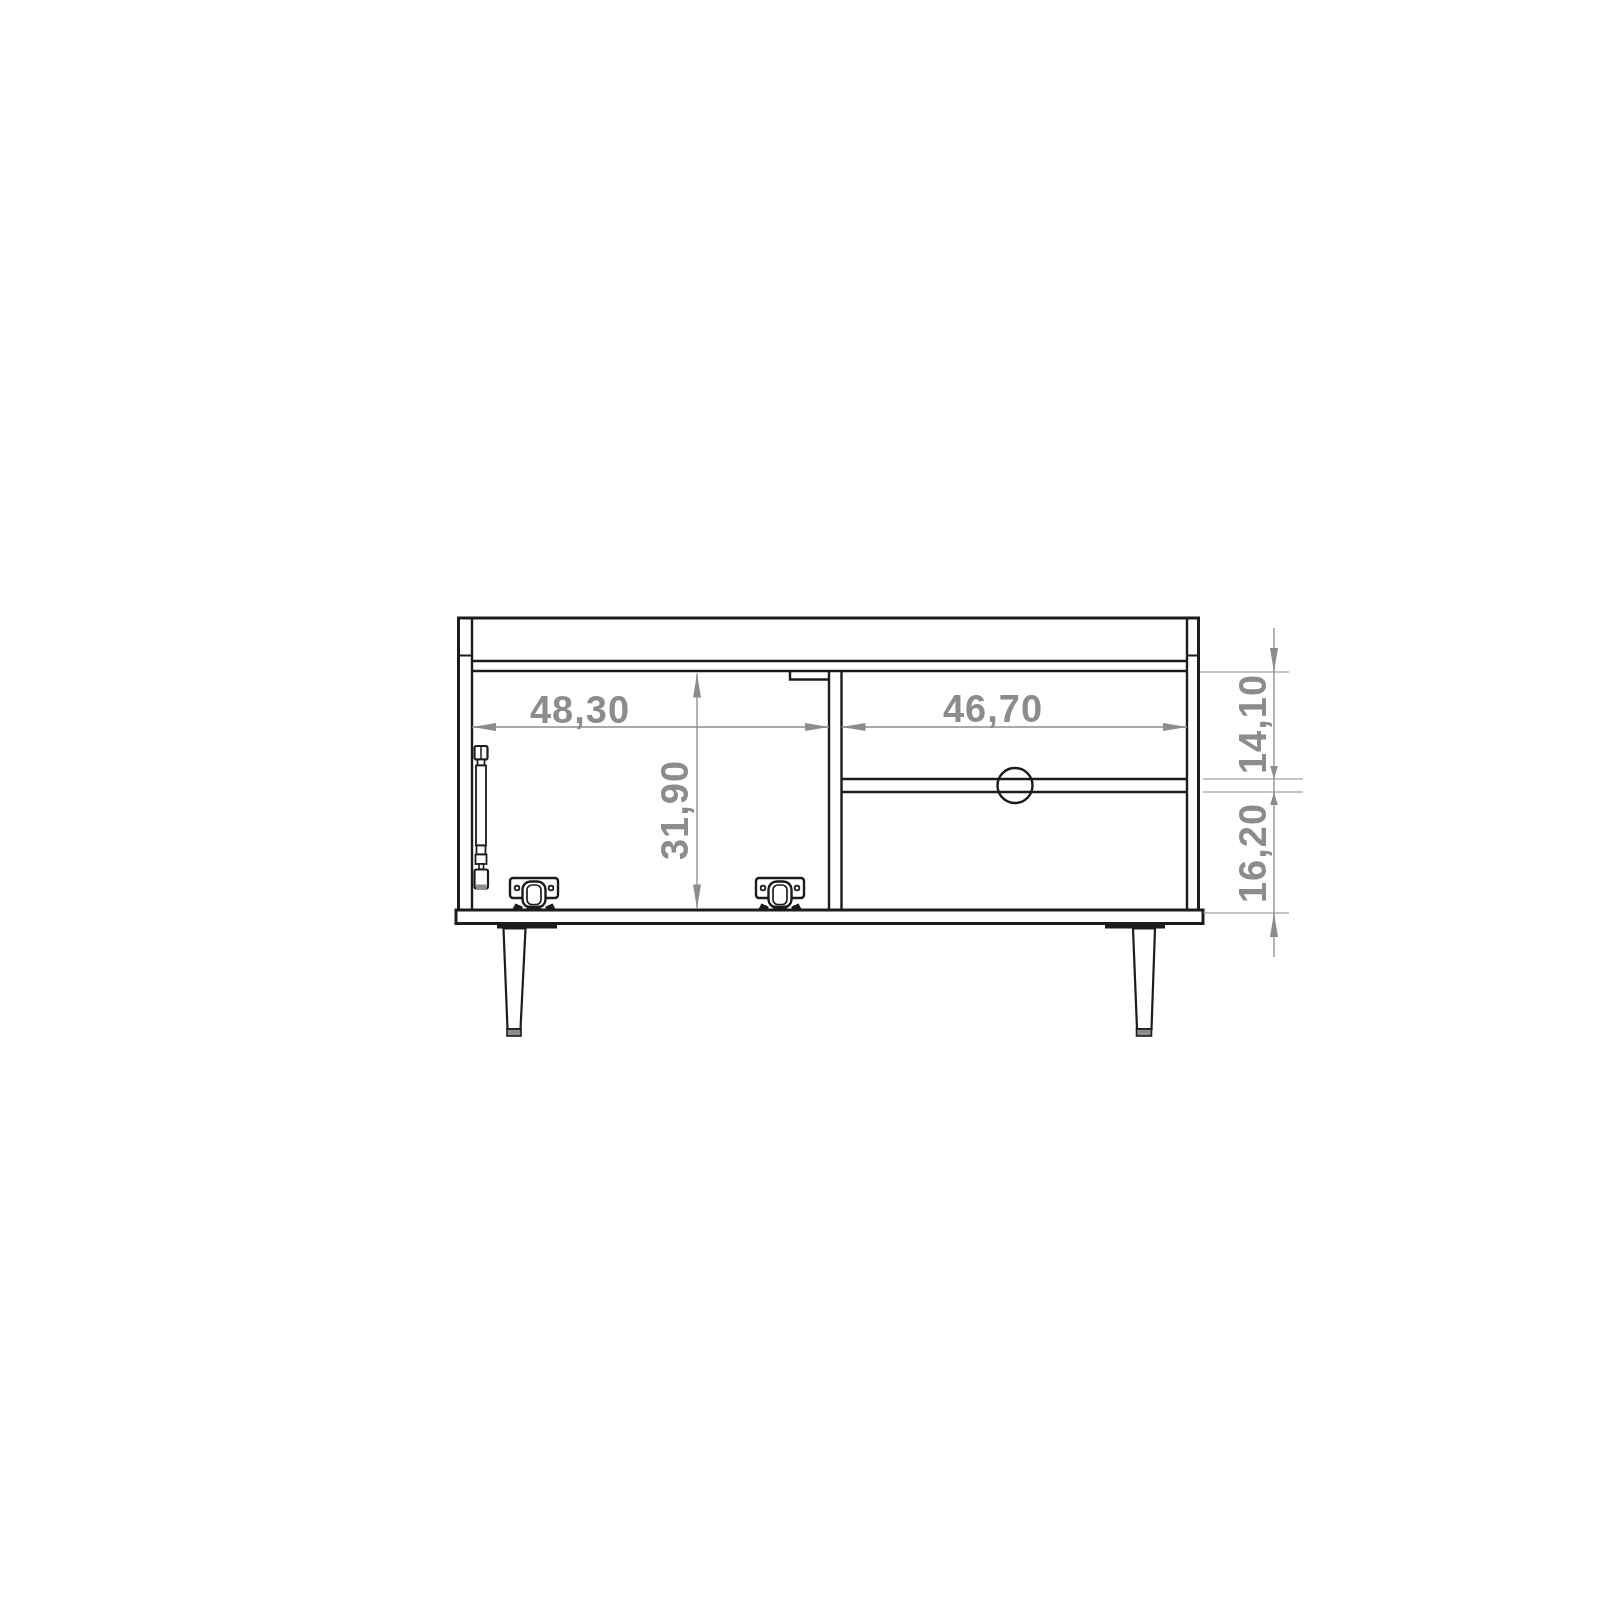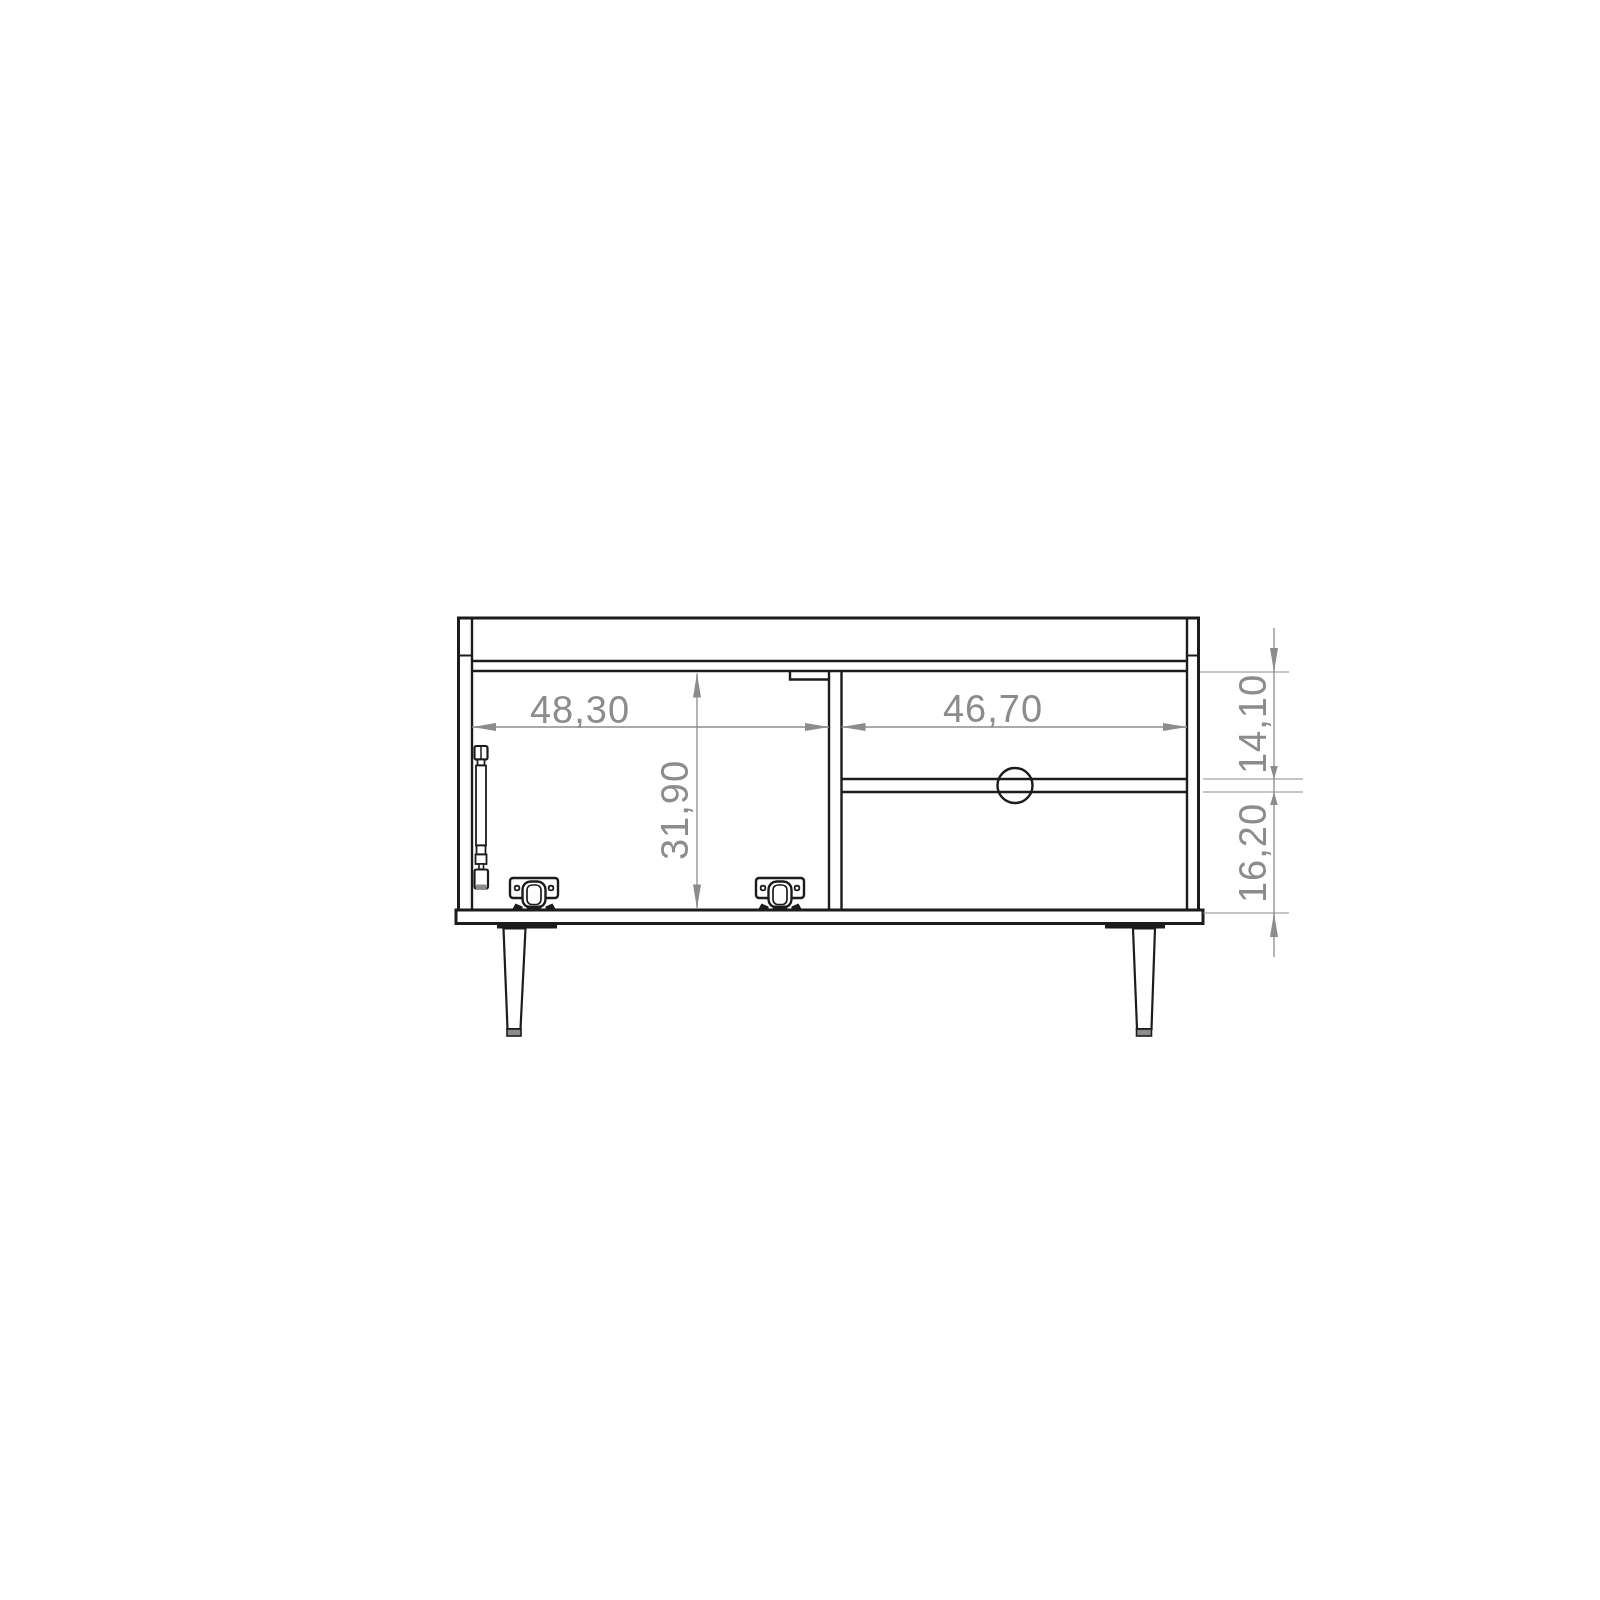--- a/index.html
+++ b/index.html
@@ -2,20 +2,21 @@
 <html style="--background: #ffffff; --line: #1c1c1c; --dimension: #8c8c8c; --foot_shade: #8c8c8c;"><head>
 <meta charset="utf-8">
 <style>
   html,body{margin:0;padding:0;background:#fff;}
   .canvas{
     position:relative;
     width:1600px;height:1600px;
     background:var(--background,#ffffff);
     overflow:hidden;
     font-family:"Liberation Sans",sans-serif;
+    font-weight:bold;
   }
   svg{display:block;}
   
   .blk{stroke:var(--line,#1c1c1c);fill:none;}
   .blkfill{fill:var(--line,#1c1c1c);stroke:none;}
   .white{fill:#ffffff;}
   
   .dim{stroke:var(--dimension,#8c8c8c);fill:none;}
   .dimfill{fill:var(--dimension,#8c8c8c);stroke:none;}
   .shade{fill:var(--foot_shade,#8c8c8c);}

